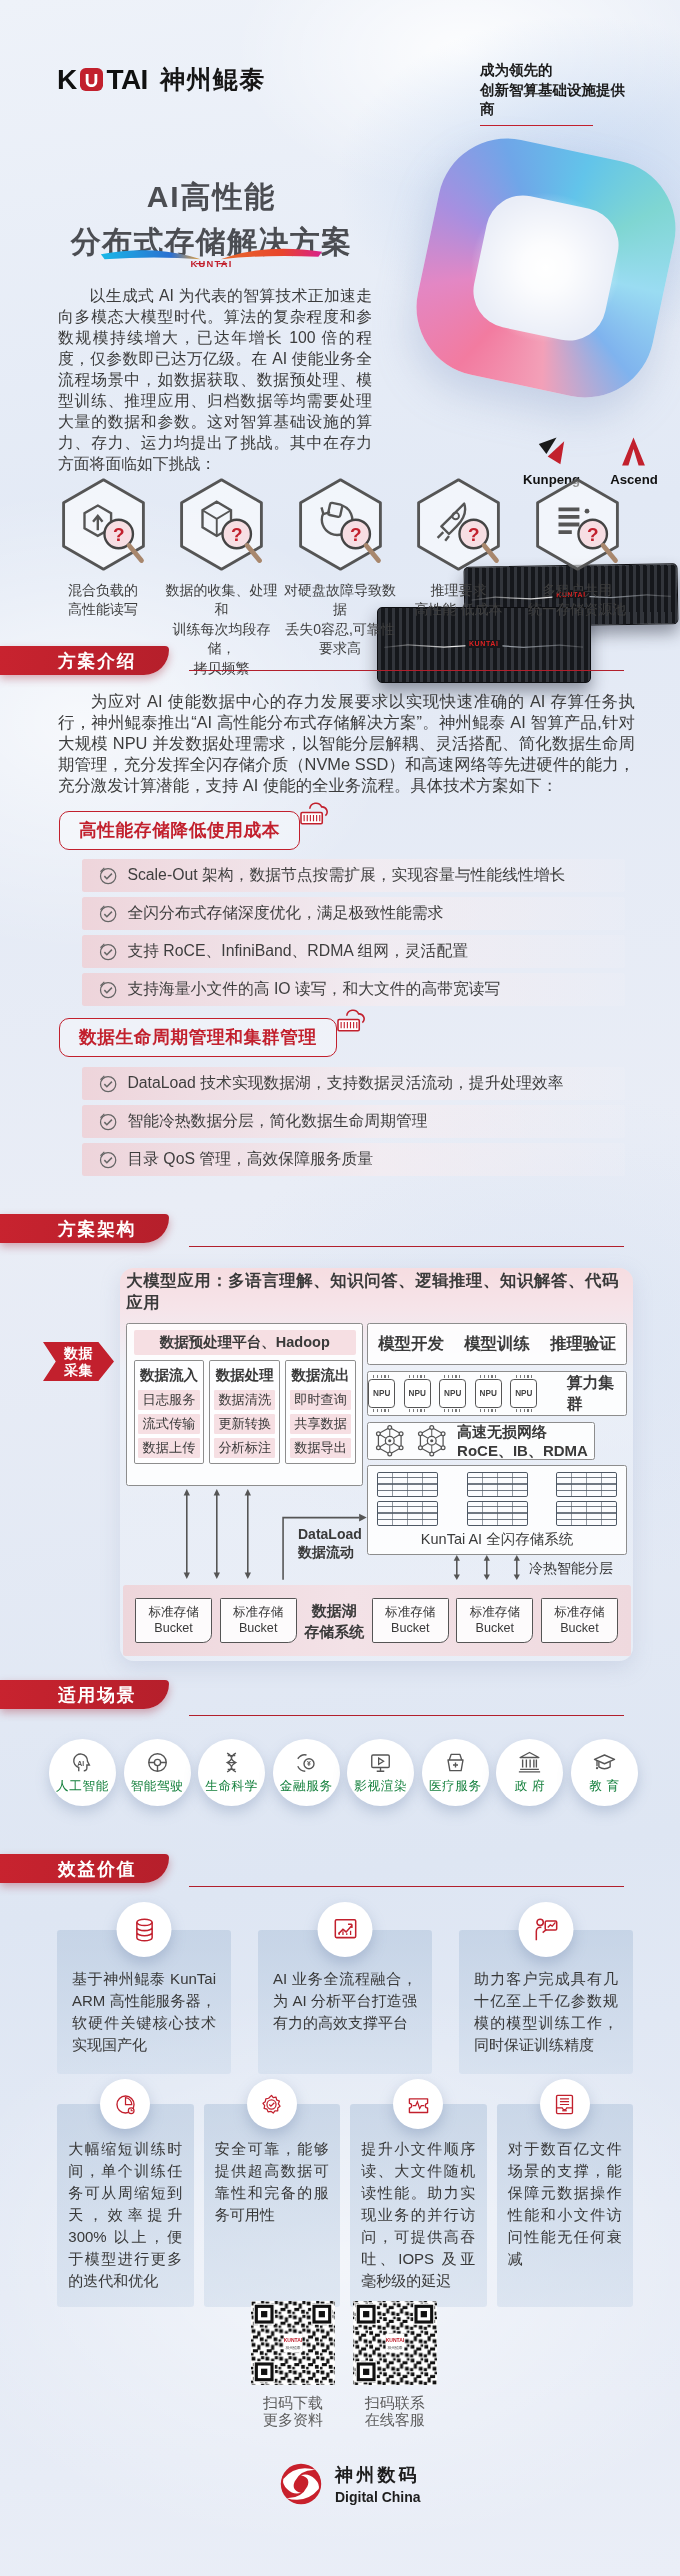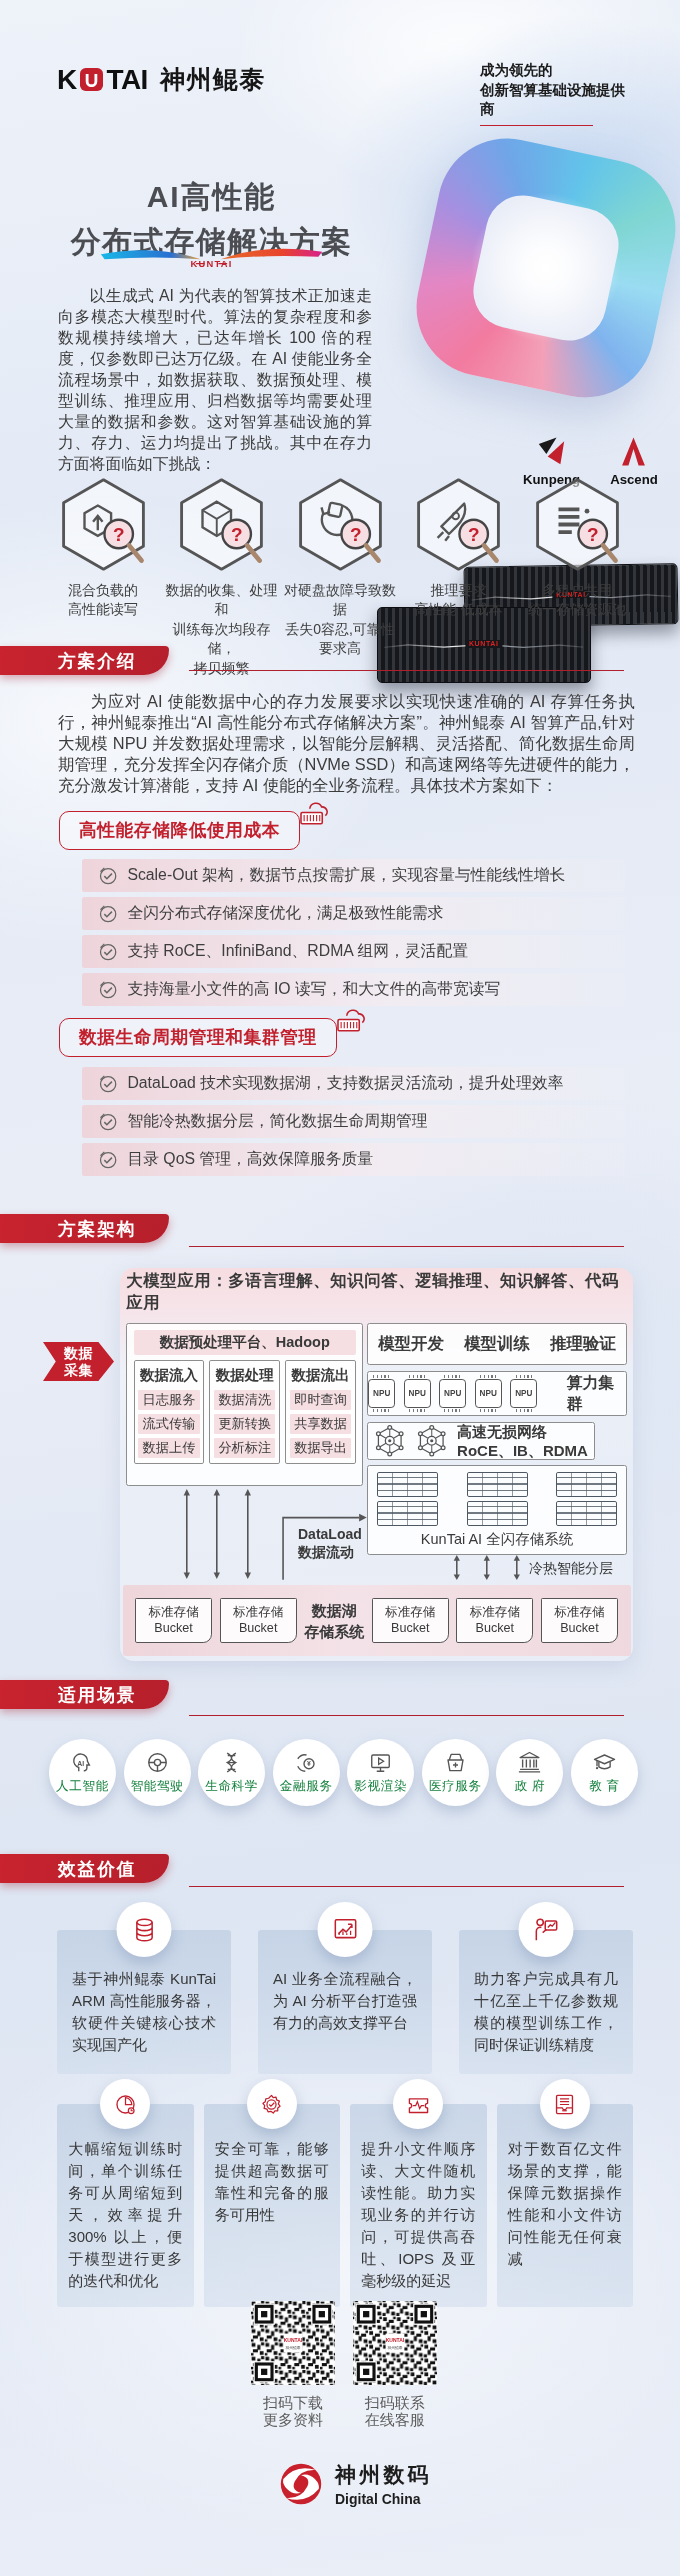--- a/index.html
+++ b/index.html
@@ -125,21 +125,21 @@
   .bcard .txt { font-size:15px; line-height:22px; color:#383838; text-align:justify; }
   .bicon { position:absolute; top:-28px; left:50%; transform:translateX(-50%); width:55px; height:55px; border-radius:50%;
     background:#fff; box-shadow:0 6.3px 14px rgba(120,140,175,.4); display:flex; align-items:center; justify-content:center; }
   .bicon.small { width:50px; height:50px; top:-25px; }
 
   
   .qrwrap { display:flex; gap:17.7px; }
   .qrblock { display:flex; flex-direction:column; align-items:center; gap:8.8px; width:84px; }
   .qrblock .cap { font-size:15px; line-height:17px; color:#5d5d5d; text-align:left; }
   .footer { display:flex; align-items:center; gap:10px; }
-  .footer .cn { font-size:21px; font-weight:bold; color:#1d1d1d; letter-spacing:3.2px; }
+  .footer .cn { font-size:18px; font-weight:bold; color:#1d1d1d; letter-spacing:3.2px; }
   .footer .en { font-size:14px; font-weight:bold; color:#1d1d1d; margin-top:1.3px; }
 </style>
 </head>
 <body>
 
 <div class="page">
 
   <div class="abs" style="left:57px; top:63px;">
     <div class="brandlogo">
       <span class="logo-k">K</span>

